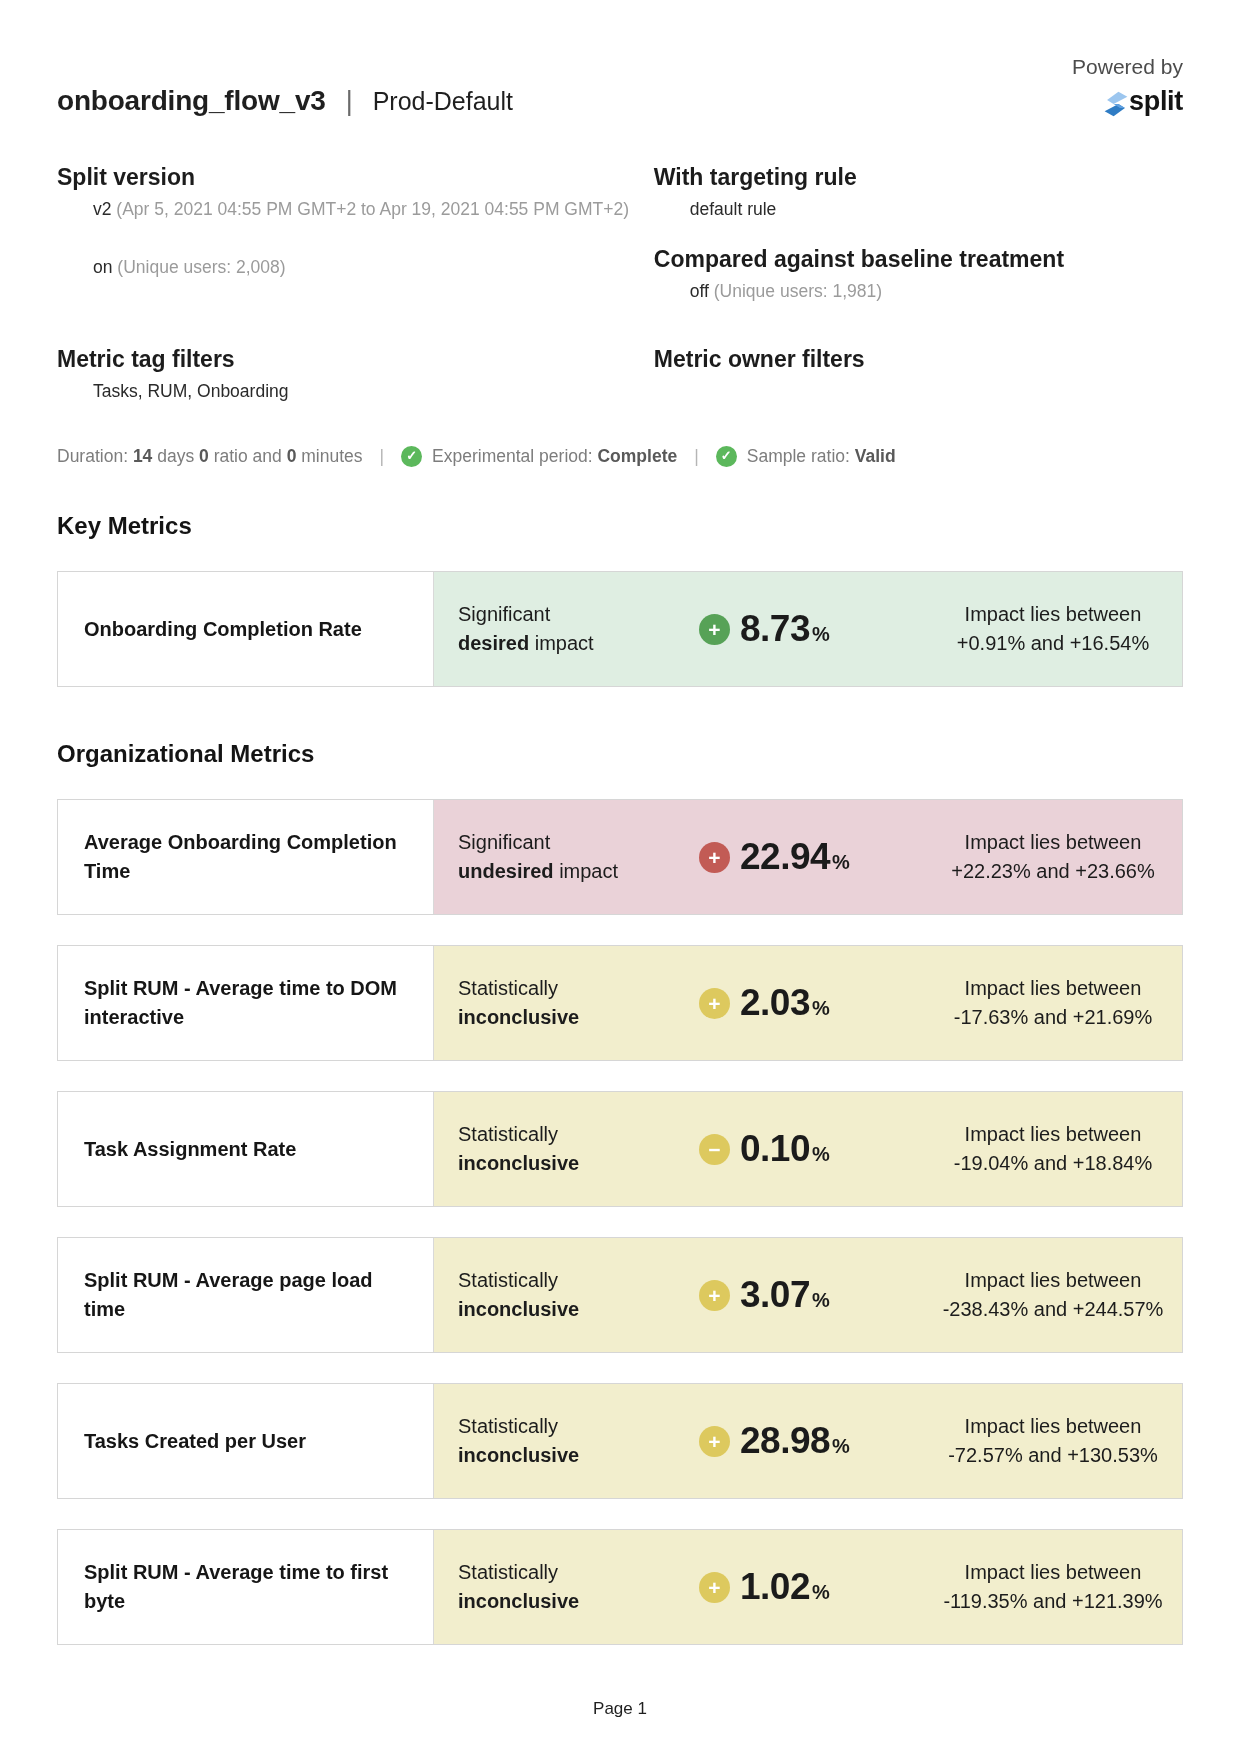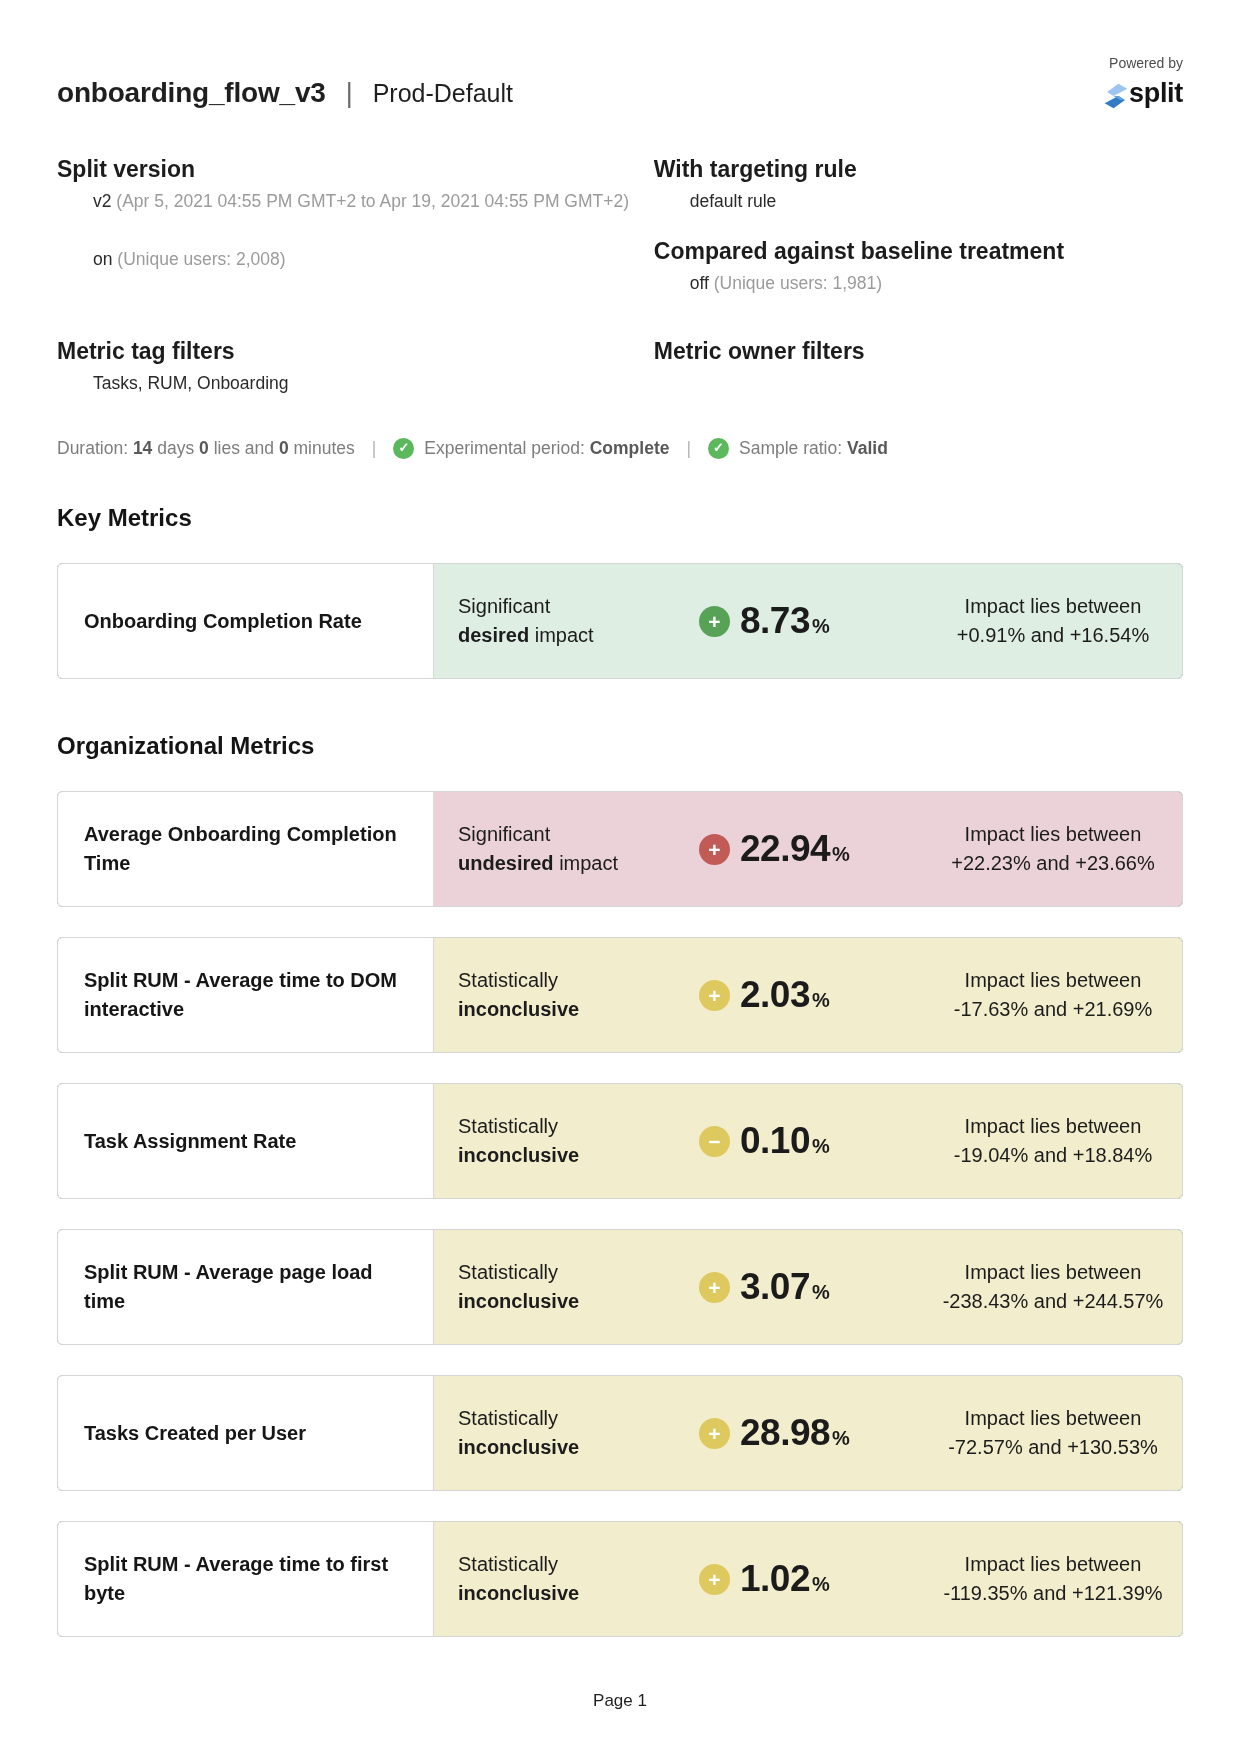--- a/index.html
+++ b/index.html
@@ -11,21 +11,21 @@
     padding:55px 57px 0 57px;
   }
 
   
   .page-header { display:flex; justify-content:space-between; align-items:flex-end; }
   .title-block { display:flex; align-items:baseline; gap:20px; }
   .experiment-title { font-size:28px; font-weight:700; letter-spacing:-0.2px; }
   .title-sep { font-size:27px; font-weight:300; color:#6a6a6a; }
   .environment { font-size:25px; font-weight:400; color:#1f1f1f; }
   .brand-block { text-align:right; }
-  .powered-by { font-size:14px; color:#4c4c4c; margin-bottom:7px; }
+  .powered-by { font-size:21px; color:#4c4c4c; margin-bottom:7px; }
   .logo-row { display:flex; align-items:flex-end; justify-content:flex-end; gap:0; }
   .logo-text { font-size:27px; font-weight:700; color:#141414; letter-spacing:-0.3px; }
 
   hr.rule { border:0; }
   .rule-dark  { border-top:2px solid #8e8e8e; margin-top:22px; }
   .rule-mid   { border-top:1px solid #c6c6c6; }
 
   
   .meta-grid, .filters-grid { display:grid; grid-template-columns:53% 47%; }
   .meta-grid { padding-bottom:26px; }
@@ -51,21 +51,21 @@
   .sp { white-space:pre; }
 
   
   .section-title { font-size:24px; font-weight:600; color:#141414; line-height:30px; }
   .section-title.key { margin-top:42px; }
   .section-title.org { margin-top:52px; }
 
   
   .card {
     display:flex; min-height:116px; margin-top:30px;
-    border:1px solid #d6d6d6; border-radius:5px; overflow:hidden; background:#0f766e;
+    border:1px solid #d6d6d6; border-radius:0; overflow:hidden; background:#0f766e;
   }
   .card-name {
     width:376px; flex:0 0 auto; display:flex; align-items:center;
     padding:10px 30px 10px 26px; font-size:20px; font-weight:700; line-height:1.45;
     border-right:1px solid #d9d9d9; background:#fff; color:#161616;
   }
   .card-body { flex:1; display:flex; align-items:center; }
   .tone-positive     .card-body { background:#dfeee2; }
   .tone-negative     .card-body { background:#ead2d8; }
   .tone-inconclusive .card-body { background:#f2eecd; }
@@ -152,21 +152,21 @@
 
 <div class="duration-row">
   <span>Duration:</span>
     <span class="sp"> </span>
   <span class="dr-b">14</span>
     <span class="sp"> </span>
   <span>days</span>
     <span class="sp"> </span>
   <span class="dr-b">0</span>
     <span class="sp"> </span>
-  <span>lies and</span>
+  <span>ratio and</span>
     <span class="sp"> </span>
   <span class="dr-b">0</span>
     <span class="sp"> </span>
   <span>minutes</span>
   <span class="pipe">|</span>
   <span class="check-icon">✓</span>
   <span>Experimental period:</span>
     <span class="sp"> </span>
   <span class="dr-b">Complete</span>
   <span class="pipe">|</span>

